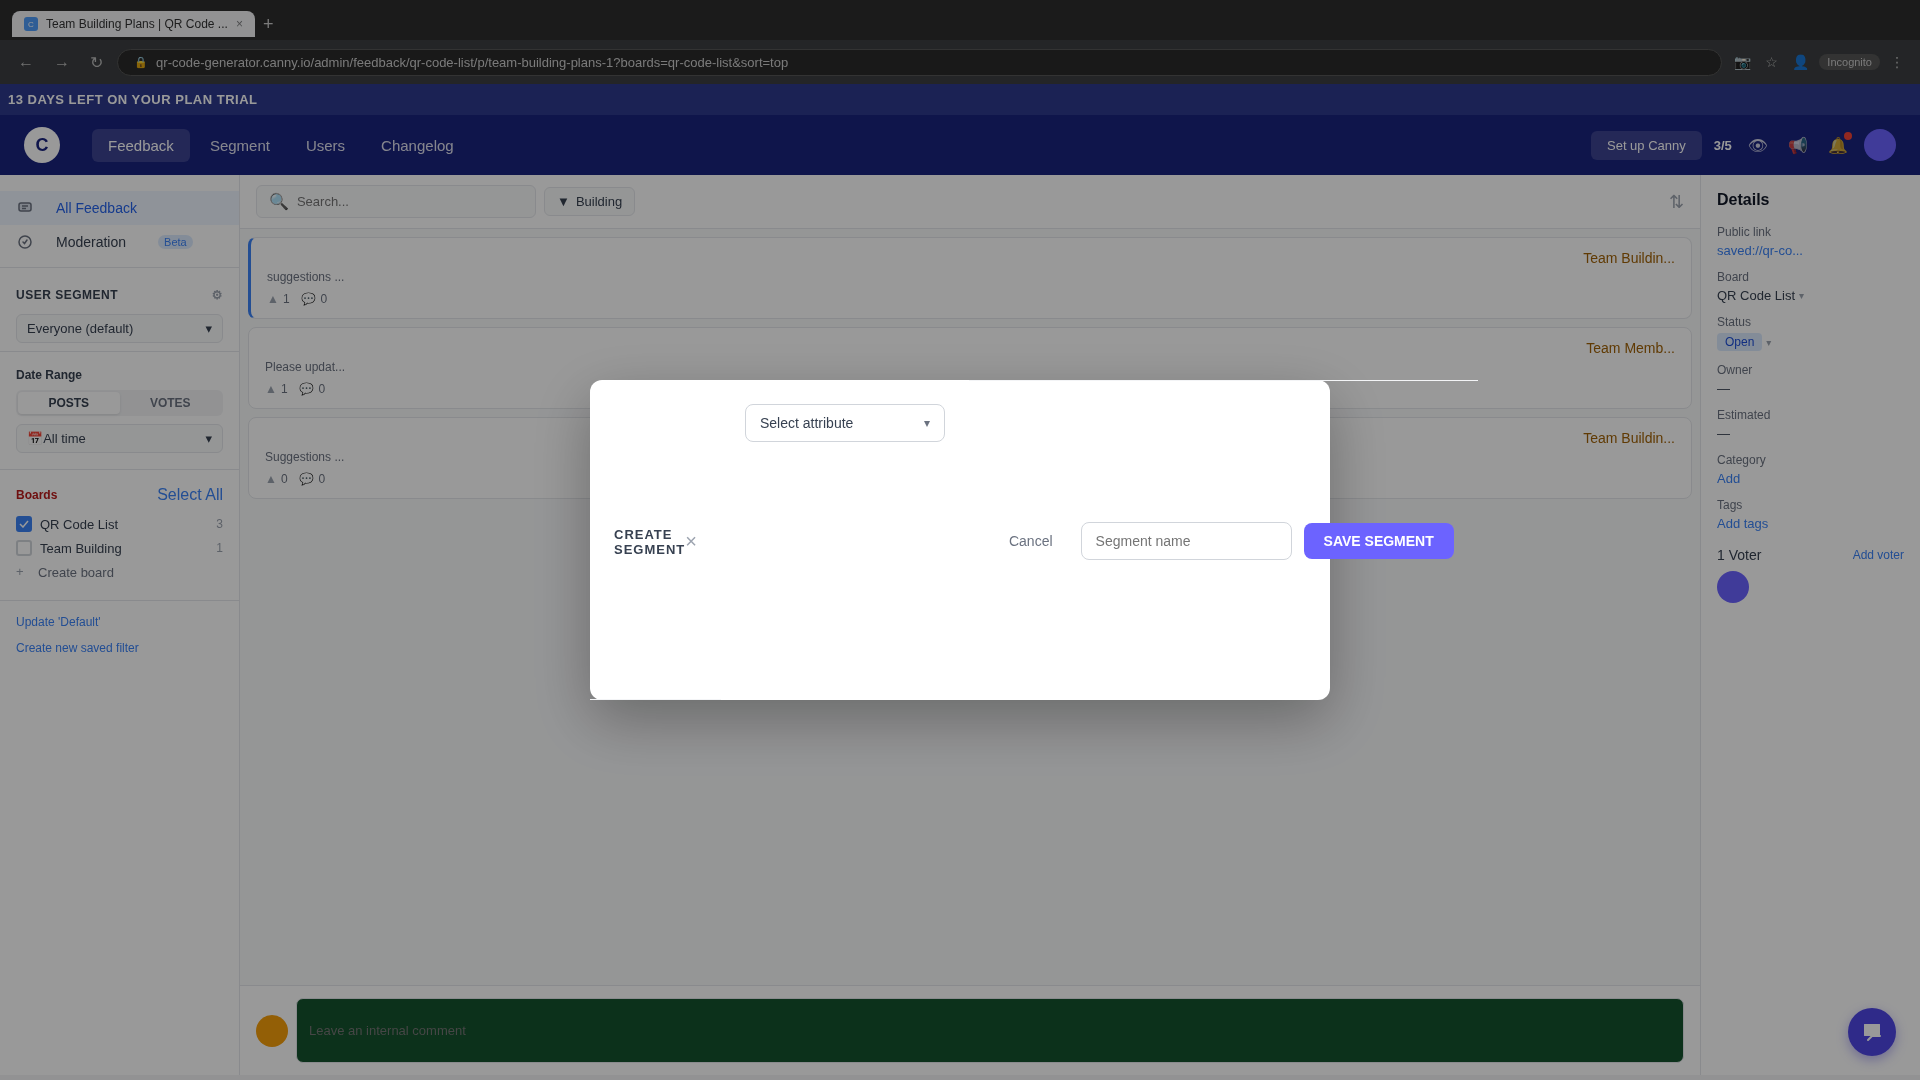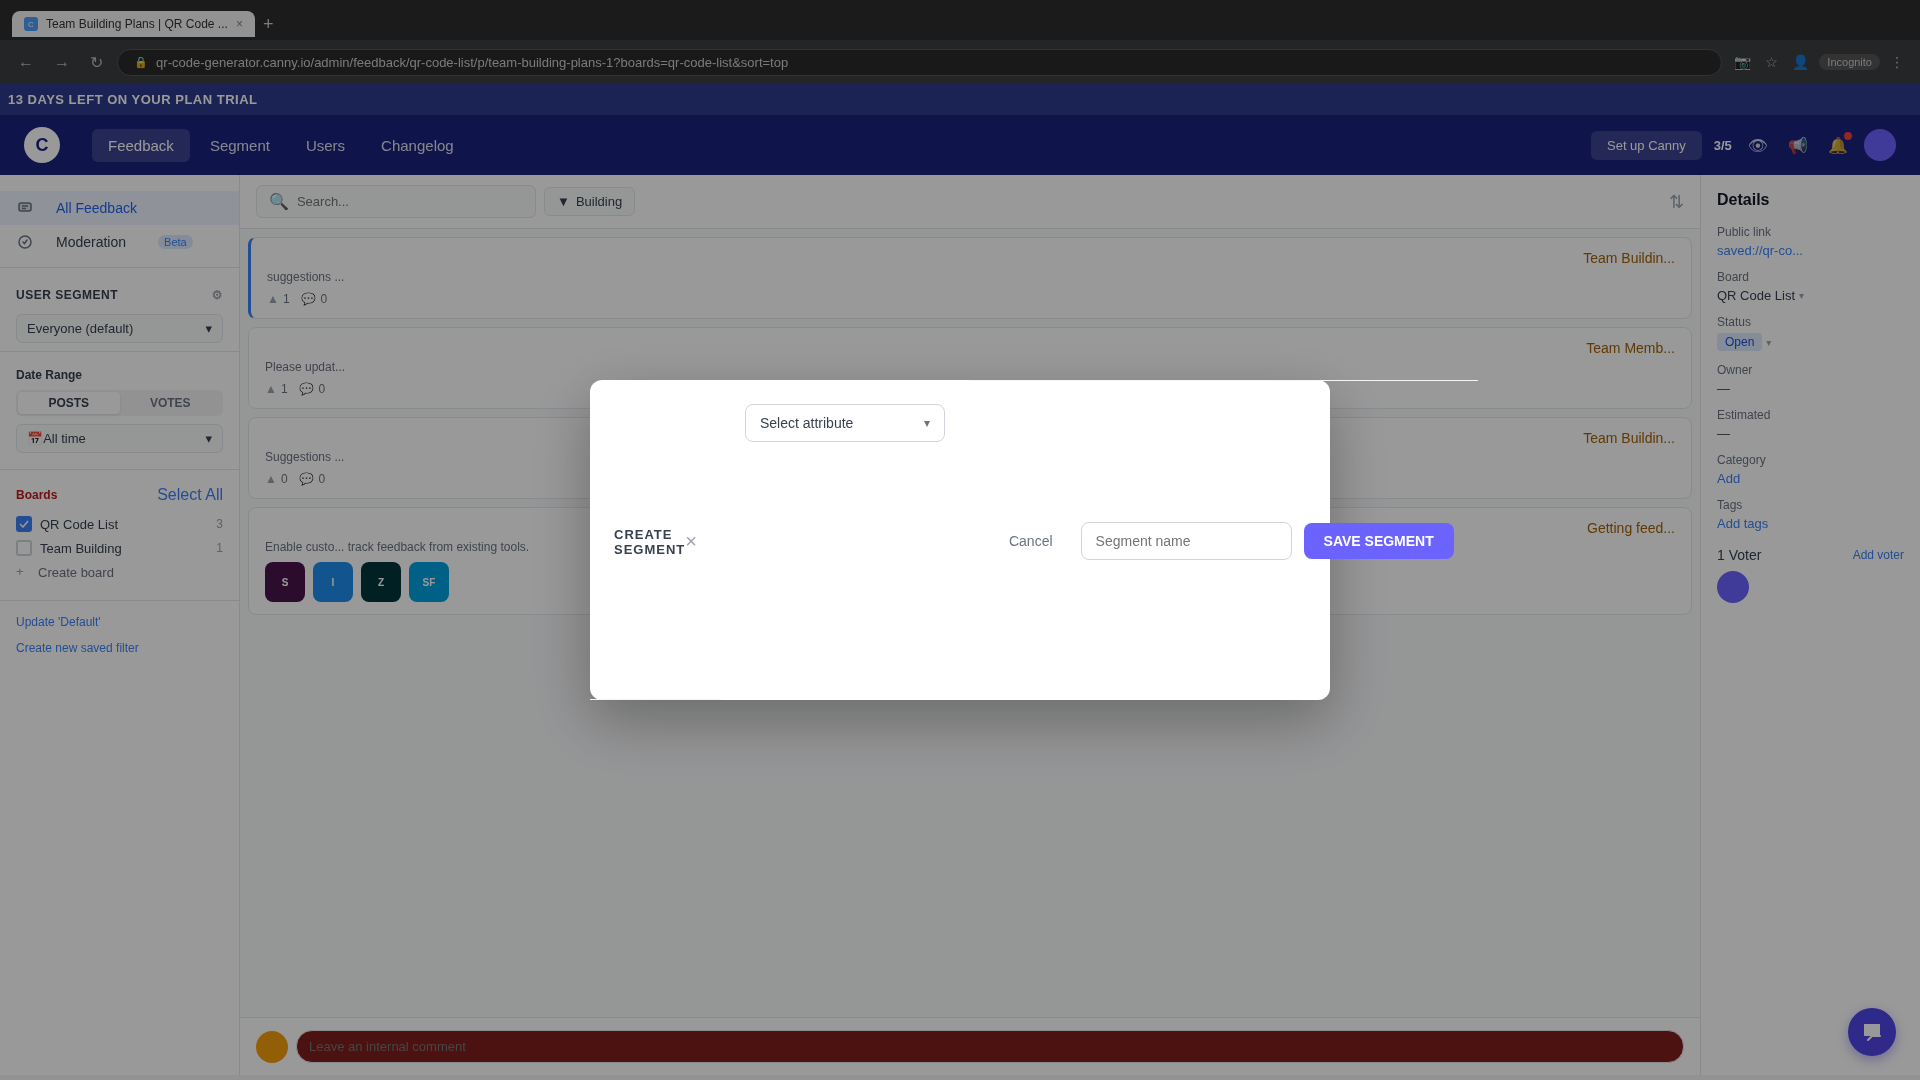--- a/index.html
+++ b/index.html
@@ -118,21 +118,21 @@
     .cancel-btn { background: none; border: none; color: #6b7280; font-size: 14px; cursor: pointer; padding: 8px 16px; }
     .segment-name-input { flex: 1; border: 1px solid #d1d5db; border-radius: 8px; padding: 10px 14px; font-size: 14px; color: #9ca3af; outline: none; }
     .save-segment-btn { background: #6c63ff; color: white; border: none; border-radius: 8px; padding: 10px 20px; font-size: 14px; font-weight: 600; cursor: pointer; white-space: nowrap; }
 
     
     .chat-btn { position: fixed; bottom: 24px; right: 24px; width: 48px; height: 48px; background: #4f46e5; border-radius: 50%; display: flex; align-items: center; justify-content: center; cursor: pointer; box-shadow: 0 4px 12px rgba(79,70,229,0.4); z-index: 50; }
 
     
     .comment-area { background: white; border-top: 1px solid #e5e7eb; padding: 12px 16px; display: flex; align-items: center; gap: 8px; }
     .comment-avatar { width: 32px; height: 32px; border-radius: 50%; background: #f59e0b; flex-shrink: 0; }
-    .comment-input { flex: 1; border: 1px solid #e5e7eb; border-radius: 16px; padding: 8px 12px; font-size: 13px; color: #9ca3af; background: #7f1d1d; }
+    .comment-input { flex: 1; border: 1px solid #e5e7eb; border-radius: 7px; padding: 24px 12px; font-size: 13px; color: #9ca3af; background: #14532d; }
   </style>
 </head>
 <body>
 
 <div>
 
   <div class="browser-tab-bar">
     <div class="browser-tab active">
       <div class="favicon">C</div>
       <span>Team Building Plans | QR Code ...</span>
@@ -321,30 +321,20 @@
         <div class="post-meta">
           <span class="post-votes">
             <span class="vote-icon">▲</span> 0
           </span>
           <span class="post-votes">
             <span class="vote-icon">💬</span> 0
           </span>
         </div>
       </div>
 
-      <div class="post-item" style="padding: 12px 16px;">
-        <div class="post-title">Getting feed...</div>
-        <div class="post-subtitle">Enable custo... track feedback from existing tools.</div>
-        <div style="display:flex; gap:8px; margin-top: 8px;">
-          <div style="width:40px; height:40px; background:#4a154b; border-radius:8px; display:flex; align-items:center; justify-content:center; color:white; font-size:10px; font-weight:bold;">S</div>
-          <div style="width:40px; height:40px; background:#1f8ded; border-radius:8px; display:flex; align-items:center; justify-content:center; color:white; font-size:10px; font-weight:bold;">I</div>
-          <div style="width:40px; height:40px; background:#03363d; border-radius:8px; display:flex; align-items:center; justify-content:center; color:white; font-size:10px; font-weight:bold;">Z</div>
-          <div style="width:40px; height:40px; background:#00a1e0; border-radius:8px; display:flex; align-items:center; justify-content:center; color:white; font-size:10px; font-weight:bold;">SF</div>
-        </div>
-      </div>
     </div>
 
     <div class="comment-area">
       <div class="comment-avatar"></div>
       <input class="comment-input" type="text" placeholder="Leave an internal comment" style="">
     </div>
   </div>
 
   <div class="right-panel">
     <div class="panel-title">Details</div>

